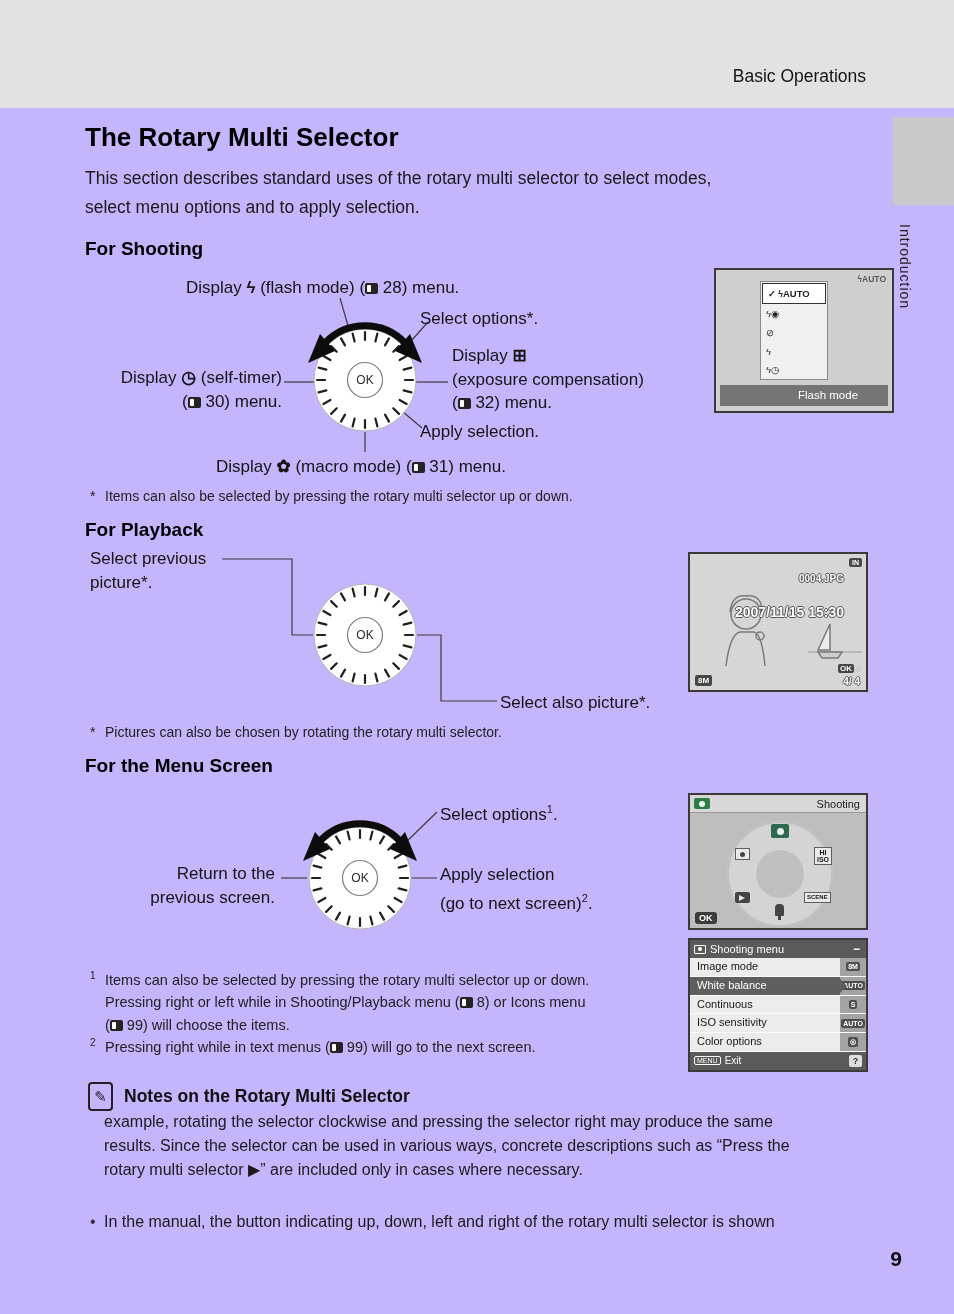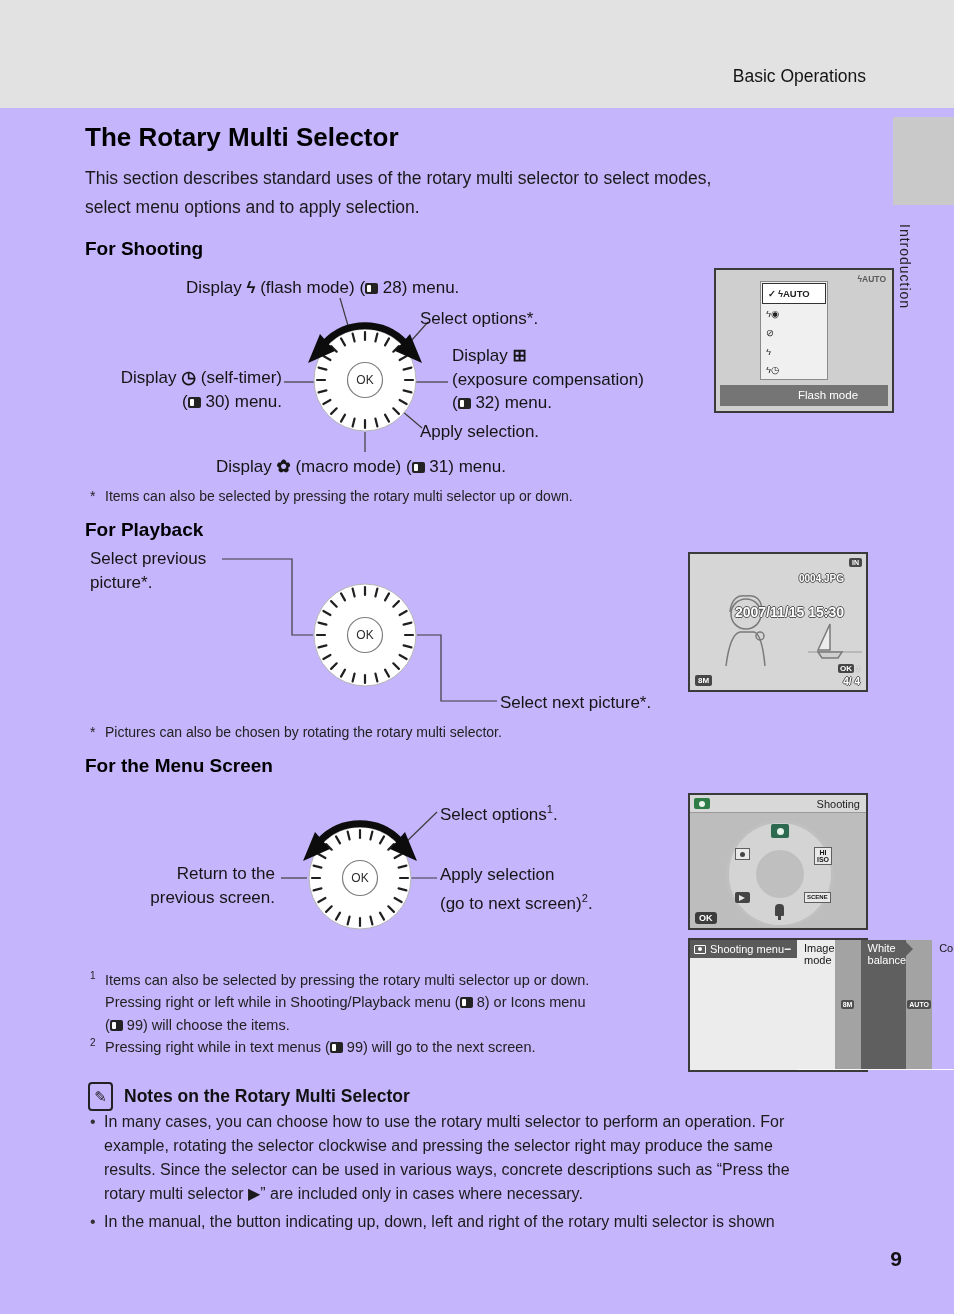--- a/index.html
+++ b/index.html
@@ -95,21 +95,21 @@
   .mode-icon-movie::after { content:""; position:absolute; left:4px; top:2.5px; border-top:3px solid transparent;
                             border-bottom:3px solid transparent; border-left:6px solid #e7e7e7; }
   .mode-icon-shake { position:absolute; left:45px; top:53px; width:15px; height:12px; background:#e9e9e9;
                      border:1px solid #5f5f5f; }
   .mode-icon-shake::after { content:""; position:absolute; left:4px; top:3px; width:5px; height:5px;
                             border-radius:50%; background:#454545; }
   .mode-ok { position:absolute; left:5px; bottom:4px; background:#3c3c3c; color:#fff; font-size:9px;
              font-weight:bold; padding:1px 4px; border-radius:3px; }
 
   
-  .menu-screen { background:#ececec; display:flex; flex-direction:row; }
+  .menu-screen { background:#ececec; display:flex; flex-direction:column; }
   .menu-hdr, .menu-ftr { height:18px; background:#5a5a5a; color:#fff; display:flex; align-items:center; flex:none; }
   .menu-hdr .cam-glyph { width:12px; height:9px; border:1.5px solid #fff; border-radius:1px; margin:0 4px; position:relative; }
   .menu-hdr .cam-glyph::after { content:""; position:absolute; left:3px; top:1.5px; width:4px; height:4px;
                                 border-radius:50%; background:#fff; }
   .menu-hdr .ttl { font-size:11px; }
   .menu-hdr .min { margin-left:auto; margin-right:6px; font-size:12px; font-weight:bold; }
   .m-row { flex:1; display:flex; border-bottom:1px solid #fbfbfb; }
   .m-label { flex:1; font-size:11px; color:#161616; padding:2px 0 0 7px; }
   .m-badge { width:26px; background:#a3a3a3; display:flex; align-items:center; justify-content:center; position:relative; }
   .m-badge .bdg { background:#4f4f4f; color:#fff; font-size:7px; font-weight:bold; padding:1px 2px; border-radius:2px; }
@@ -282,21 +282,21 @@
         <line x1="38.6" y1="-10.4" x2="46.4" y2="-12.4"></line>
       </g>
     <circle class="okring" r="17.5"></circle>
     <text class="ok" y="4" text-anchor="middle">OK</text>
   </svg>
 
   <div class="lbl" style="left:90px; top:547px;">
     <span class="b-line">Select previous</span>
     <span class="b-line">picture*.</span>
   </div>
-  <div class="lbl" style="left:500px; top:691px;">Select next picture*.</div>
+  <div class="lbl" style="left:500px; top:691px;">Select also picture*.</div>
 
   <div class="cam-screen pb-screen" style="left:688px; top:552px; width:180px; height:140px;">
     <svg width="176" height="136" viewBox="0 0 176 136" style="position:absolute;left:0;top:0;">
       <g fill="none" stroke="#7a7a7a" stroke-width="1.5">
         <path d="M40 58 Q42 40 56 42 Q72 40 72 58"></path>
         <circle cx="56" cy="60" r="15"></circle>
         <path d="M36 112 Q40 80 50 78 L64 78 Q72 80 75 112"></path>
         <circle cx="70" cy="82" r="4"></circle>
         <path d="M118 98 L172 98" stroke="#9a9a9a" stroke-width="1"></path>
         <path d="M128 98 L152 98 L148 104 L132 104 Z" fill="#cfcfcf"></path>
@@ -445,21 +445,20 @@
     <div class="fn-line fn-cont"><span>(</span><span class="pgref"></span><span> 99) will choose the items.</span></div>
   </div>
   <div class="fn-block" style="left:90px; top:1032px;">
     <div class="fn-line"><span class="marker">2</span><span>Pressing right while in text menus (</span><span class="pgref"></span><span> 99) will go to the next screen.</span></div>
   </div>
 
   <div class="abs note-icon">✎</div>
   <div class="abs notes-title">Notes on the Rotary Multi Selector</div>
 
   <div class="bullets" style="left:90px; top:1110px;">
-    <span class="b-line b-first"><span class="dot">•</span><span>In many cases, you can choose how to use the rotary multi selector to perform an operation. For</span></span>
     <span class="b-line b-cont">example, rotating the selector clockwise and pressing the selector right may produce the same</span>
     <span class="b-line b-cont">results. Since the selector can be used in various ways, concrete descriptions such as “Press the</span>
     <span class="b-line b-cont">rotary multi selector ▶” are included only in cases where necessary.</span>
   </div>
   <div class="bullets" style="left:90px; top:1210px;">
     <span class="b-line b-first"><span class="dot">•</span><span>In the manual, the button indicating up, down, left and right of the rotary multi selector is shown</span></span>
   </div>
 
   <div class="abs page-num">9</div>
 

